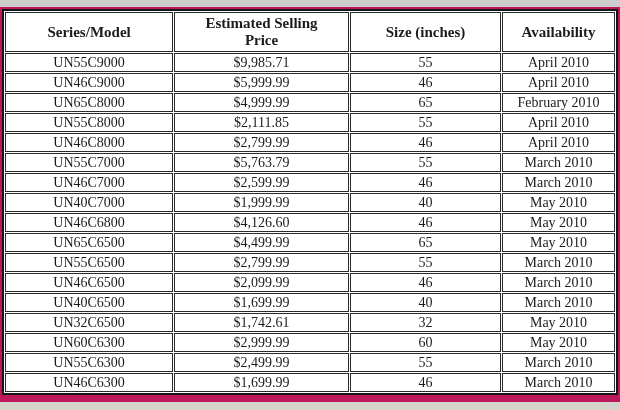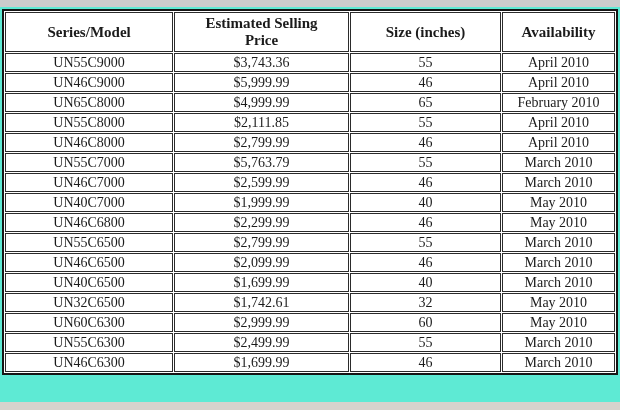--- a/index.html
+++ b/index.html
@@ -6,21 +6,21 @@
     margin: 0;
     padding: 0;
     background: #ffffff;
     font-family: "Liberation Serif", "DejaVu Serif", serif;
   }
   #viewport {
     position: relative;
     width: 620px;
     height: 410px;
     overflow: hidden;
-    background: #5eead4;
+    background: #be185d;
   }
   .gutter-bar {
     position: absolute;
     left: 0;
     width: 620px;
     background: #d0cfcd;
   }
   #gutter-top { top: 0; height: 7px; background: #cccccc; }
   #gutter-bottom { top: 402px; height: 8px; background: #d6d3cd; }
 
@@ -92,21 +92,21 @@
         </th>
         <th>
           <span>Availability</span>
         </th>
       </tr>
     </thead>
     <tbody id="table-body">
 
     <tr>
           <td>UN55C9000</td>
-          <td>$3,743.36</td>
+          <td>$9,985.71</td>
           <td>55</td>
           <td>April 2010</td>
         </tr>
         <tr>
           <td>UN46C9000</td>
           <td>$5,999.99</td>
           <td>46</td>
           <td>April 2010</td>
         </tr>
         <tr>
@@ -140,22 +140,28 @@
           <td>March 2010</td>
         </tr>
         <tr>
           <td>UN40C7000</td>
           <td>$1,999.99</td>
           <td>40</td>
           <td>May 2010</td>
         </tr>
         <tr>
           <td>UN46C6800</td>
-          <td>$2,299.99</td>
-          <td>46</td>
+          <td>$4,126.60</td>
+          <td>46</td>
+          <td>May 2010</td>
+        </tr>
+        <tr>
+          <td>UN65C6500</td>
+          <td>$4,499.99</td>
+          <td>65</td>
           <td>May 2010</td>
         </tr>
         <tr>
           <td>UN55C6500</td>
           <td>$2,799.99</td>
           <td>55</td>
           <td>March 2010</td>
         </tr>
         <tr>
           <td>UN46C6500</td>

